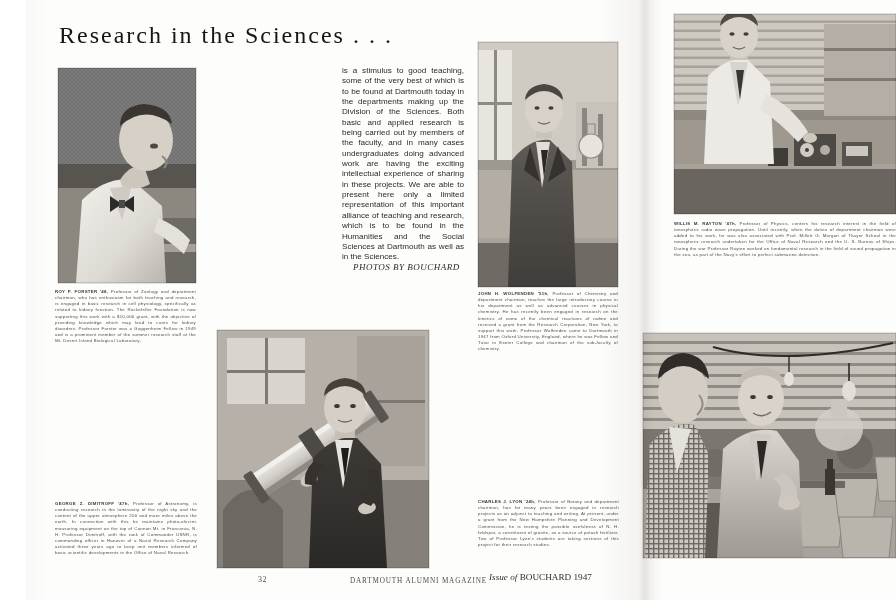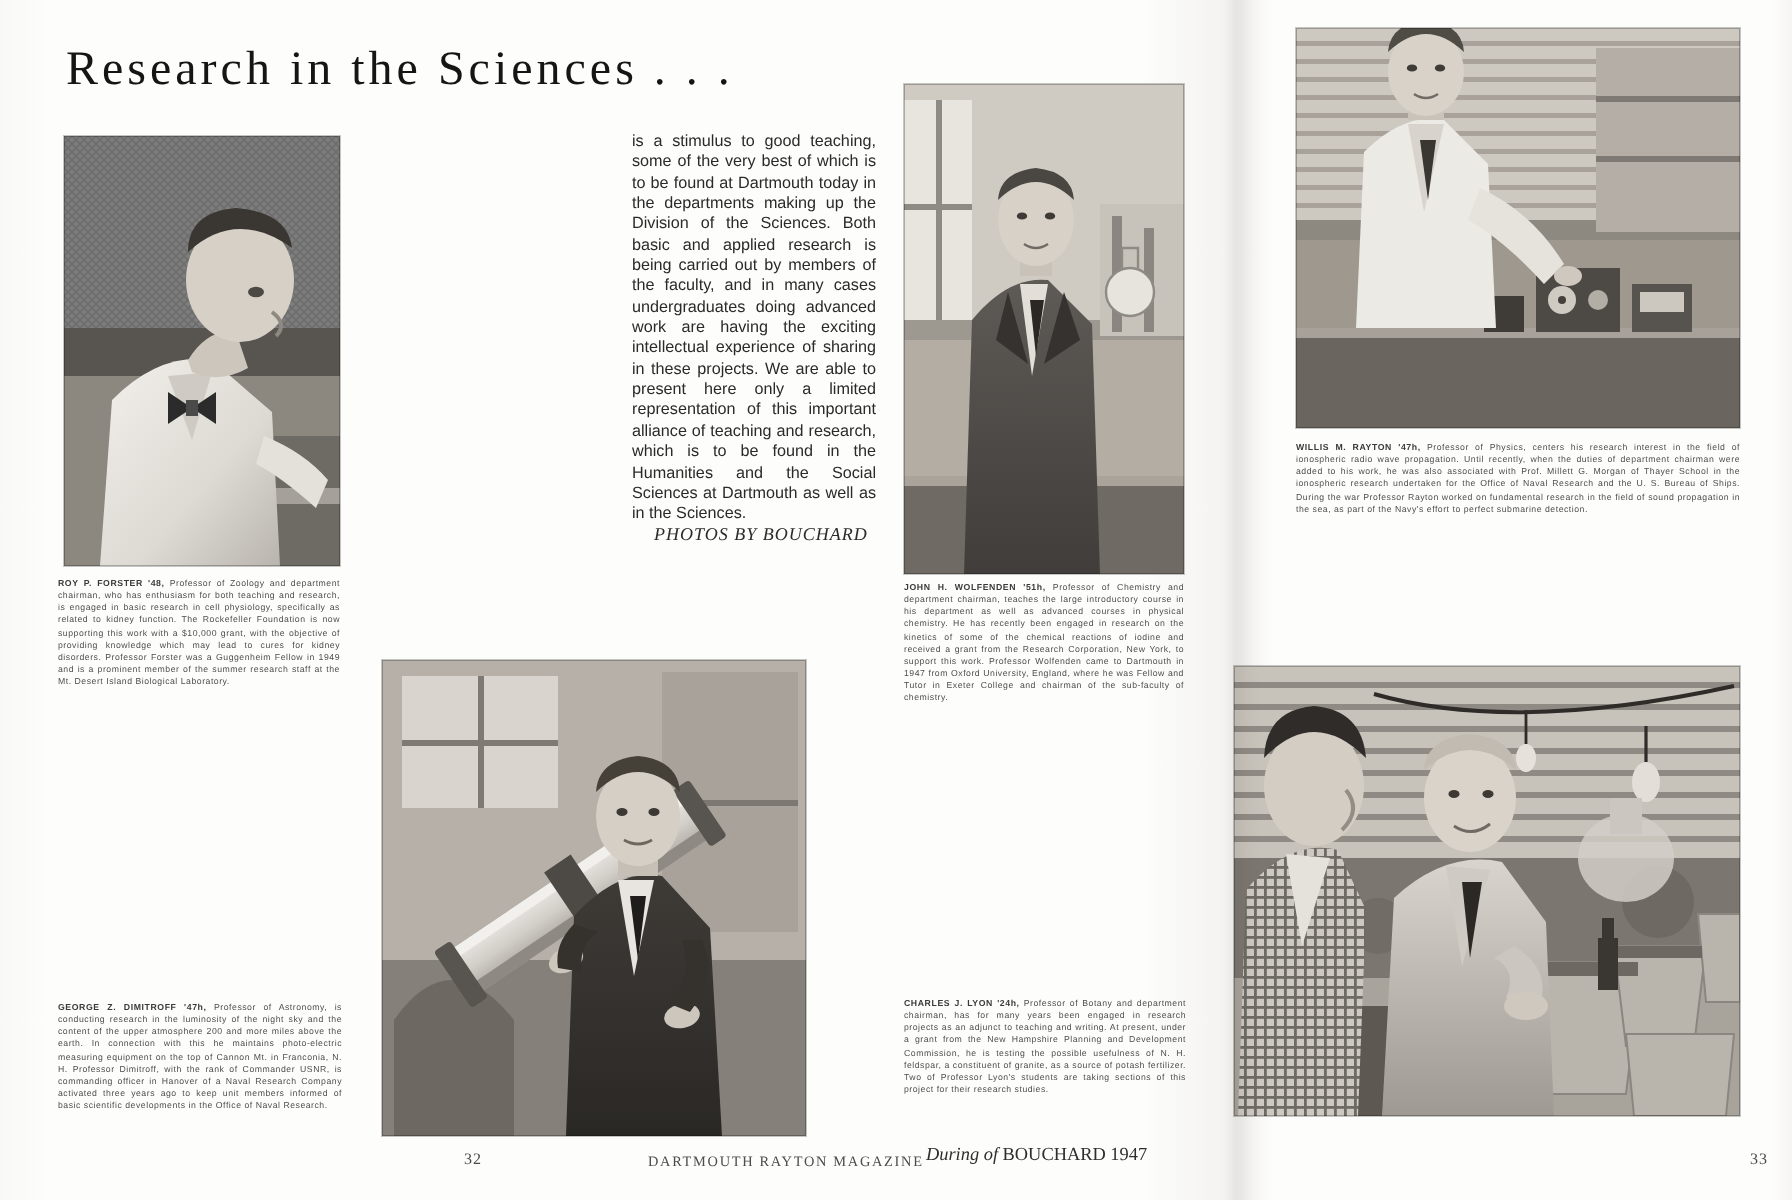--- a/index.html
+++ b/index.html
@@ -4,21 +4,21 @@
 <title>Research in the Sciences — Dartmouth Alumni Magazine</title>
 <style>
   html,body{margin:0;padding:0;}
   body{
     width:896px;height:600px;overflow:hidden;
     background:#ffffff;
     font-family:"Liberation Serif", serif;
     color:#1a1a1a;
     position:relative;
   }
-  .spread{position:absolute;inset:0;background:#a3a3a3;}
+  .spread{position:absolute;inset:0;background:#a3a3a3;margin-left:26px;}
   
   .page-left{position:absolute;left:0;top:0;width:620px;height:600px;
     background:linear-gradient(to right,#f8f8f6 0%,#fdfdfc 4%,#fdfdfc 92%,#f2f1ee 100%);}
   .page-right{position:absolute;left:620px;top:0;width:276px;height:600px;
     background:linear-gradient(to right,#f1f0ed 0%,#fdfdfc 6%,#fdfdfc 96%,#f6f5f3 100%);}
   .gutter{position:absolute;left:612px;top:0;width:18px;height:600px;
     background:linear-gradient(to right,rgba(0,0,0,0.00),rgba(0,0,0,0.055),rgba(0,0,0,0.02),rgba(0,0,0,0.00));
     pointer-events:none;}
 
   
@@ -359,24 +359,24 @@
 
   <div class="cap" style="left:452px;top:499px;width:141px;">
     <b>CHARLES J. LYON '24h,</b>
     <span>Professor of Botany and department chairman, has for many years been engaged in research projects as an adjunct to teaching and writing. At present, under a grant from the New Hampshire Planning and Development Commission, he is testing the possible usefulness of N. H. feldspar, a constituent of granite, as a source of potash fertilizer. Two of Professor Lyon's students are taking sections of this project for their research studies.</span>
   </div>
 
   <div class="gutter"></div>
 
   <div class="folio" style="left:232px;top:575px;font-family:Liberation Serif, serif;">32</div>
 
-  <div class="running" style="left:324px;top:577px;">DARTMOUTH RAYTON MAGAZINE</div>
+  <div class="running" style="left:324px;top:577px;">DARTMOUTH ALUMNI MAGAZINE</div>
 
   <div class="issue" style="left:463px;top:572px;">
-    <span class="it">During</span>
+    <span class="it">Issue</span>
     <span class="it">of</span>
     <span>BOUCHARD</span>
     <span>1947</span>
   </div>
 
   <div class="folio" style="left:875px;top:575px;">33</div>
 
 </div>
 
 </body></html>

